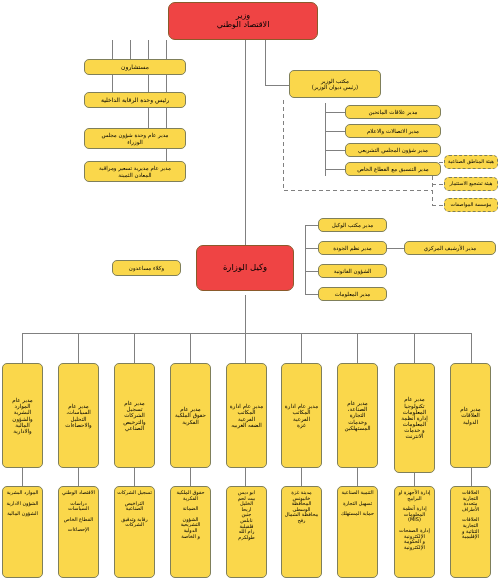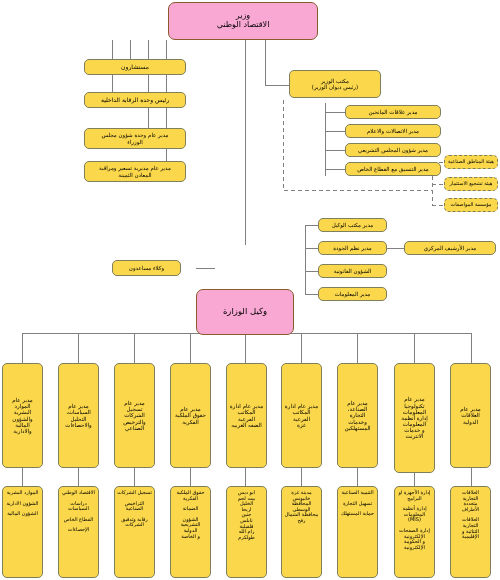--- a/index.html
+++ b/index.html
@@ -25,21 +25,21 @@
     text-align:center;
     border:1px solid #7f7f5a;
     border-radius:5px;
     background:#FAD74B;
     color:#000;
     line-height:1.12;
     padding:1px 2px;
     overflow:hidden;
   }
   .node.orange{
-    background:#f9a8d4;
+    background:#ef4444;
     border:1px solid #8a5a2b;
     border-radius:7px;
   }
   .node.dashed{
     border:1px dashed #7f7f5a;
     background:#FAD74B;
   }
   .node.col{
     align-items:center;
   }
@@ -193,21 +193,21 @@
       <span class="ln">هيئة تشجيع الاستثمار</span>
     </span>
   </div>
 
   <div class="node dashed" style="left:444px;top:198px;width:54px;height:14px;font-size:5px;">
     <span class="lbl">
       <span class="ln">مؤسسة المواصفات</span>
     </span>
   </div>
 
-  <div class="node orange" style="left:196px;top:245px;width:98px;height:46px;font-size:8.5px;margin-top:44px;">
+  <div class="node orange" style="left:196px;top:245px;width:98px;height:46px;font-size:8.5px;">
     <span class="lbl">
       <span class="ln">وكيل الوزارة</span>
     </span>
   </div>
 
   <div class="node" style="left:112px;top:260px;width:69px;height:16px;font-size:5.5px;">
     <span class="lbl">
       <span class="ln">وكلاء مساعدون</span>
     </span>
   </div>

